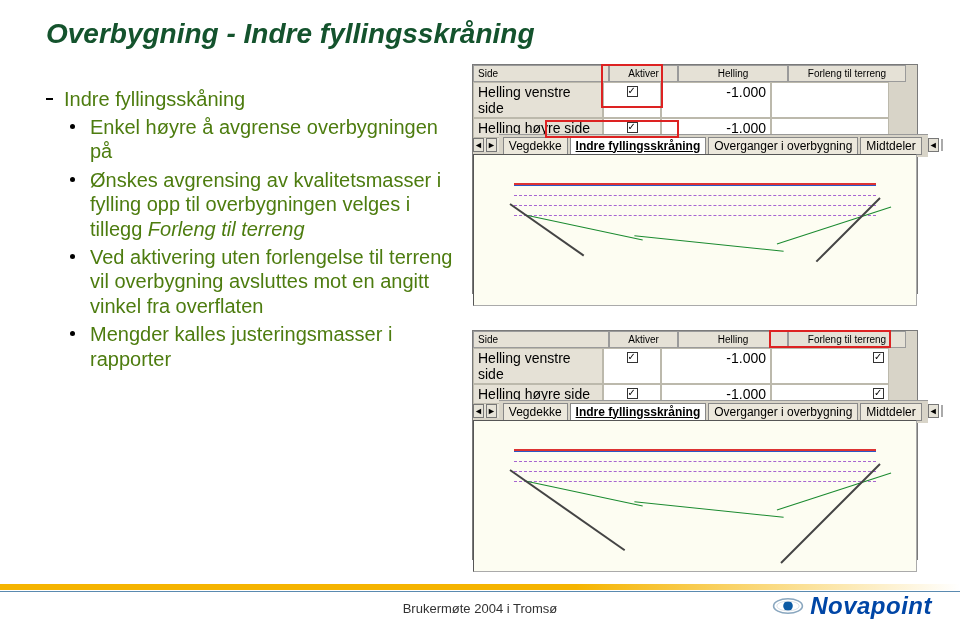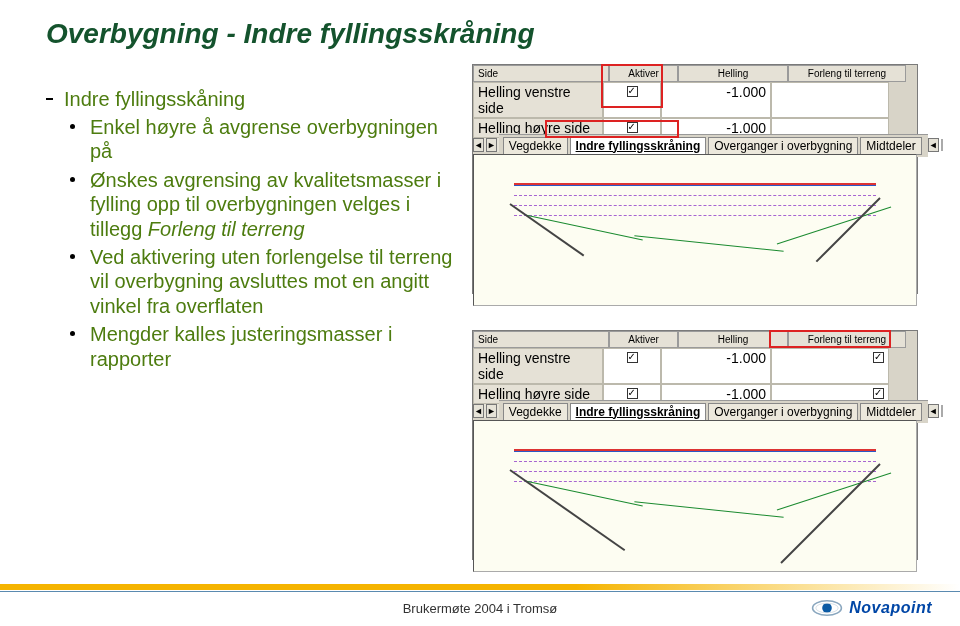--- a/index.html
+++ b/index.html
@@ -42,21 +42,21 @@
   .road-top.blue { top: 30px; background: #2b58c6; height: 1px; }
   .dash { position: absolute; border-top: 1px dashed #a765d1; }
   .greenline { position: absolute; border-top: 1.5px solid #1a8a2f; }
   .slope { position: absolute; width: 90px; height: 2px; background: #444; }
   
   .footer-band { position: absolute; left: 0; bottom: 36px; width: 100%; height: 6px; background: linear-gradient(to right, #f5b400, #f5b400 60%, rgba(245,180,0,0) 100%); }
   .footer-line { position: absolute; left: 0; bottom: 34px; width: 100%; height: 1px; background: #5a8ab0; }
   .footer-text { position: absolute; bottom: 10px; left: 50%; transform: translateX(-50%); font-size: 13px; color: #333; }
   .logo { position: absolute; right: 28px; bottom: 6px; display: flex; align-items: center; gap: 6px; }
   .logo-eye { width: 32px; height: 24px; }
-  .logo-text { font-size: 16px; font-weight: bold; font-style: italic; color: #0046a6; letter-spacing: 0.5px; text-align: center; }
+  .logo-text { font-size: 24px; font-weight: bold; font-style: italic; color: #0046a6; letter-spacing: 0.5px; text-align: center; }
 </style>
 </head>
 <body>
 
 <div class="slide">
   <div class="title">Overbygning  - Indre fyllingsskråning</div>
 
   <div class="content">
     <div class="lvl1">Indre fyllingsskåning</div>
     <div class="lvl2">Enkel høyre å avgrense overbygningen på</div>

